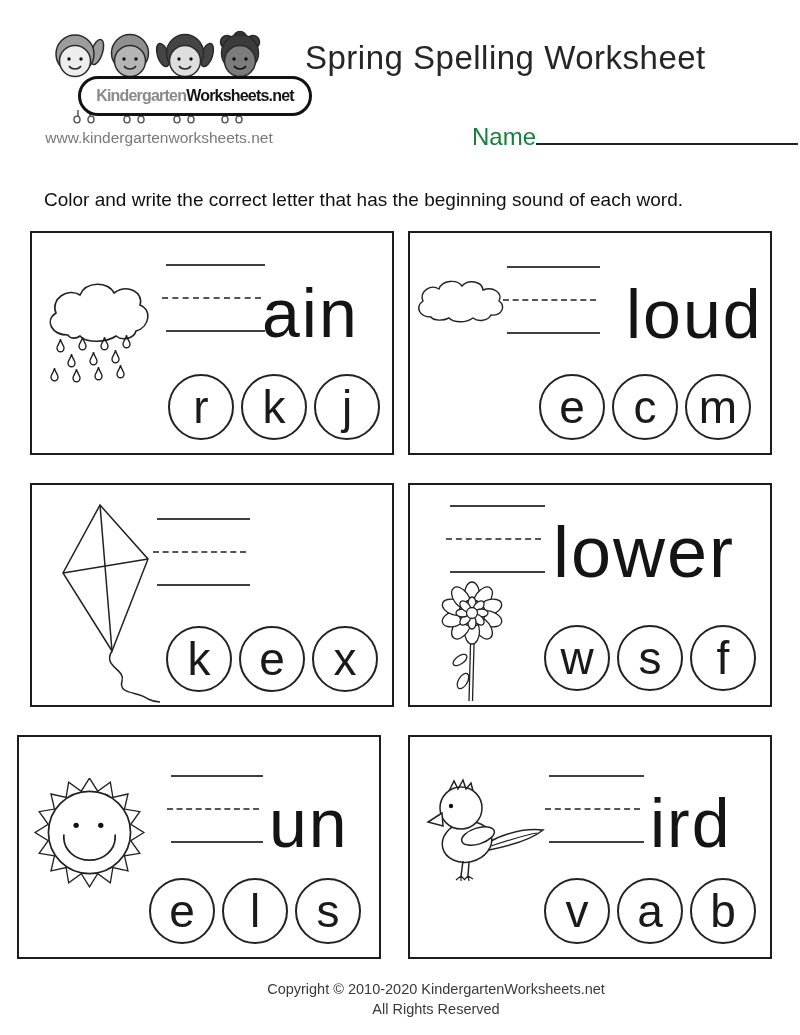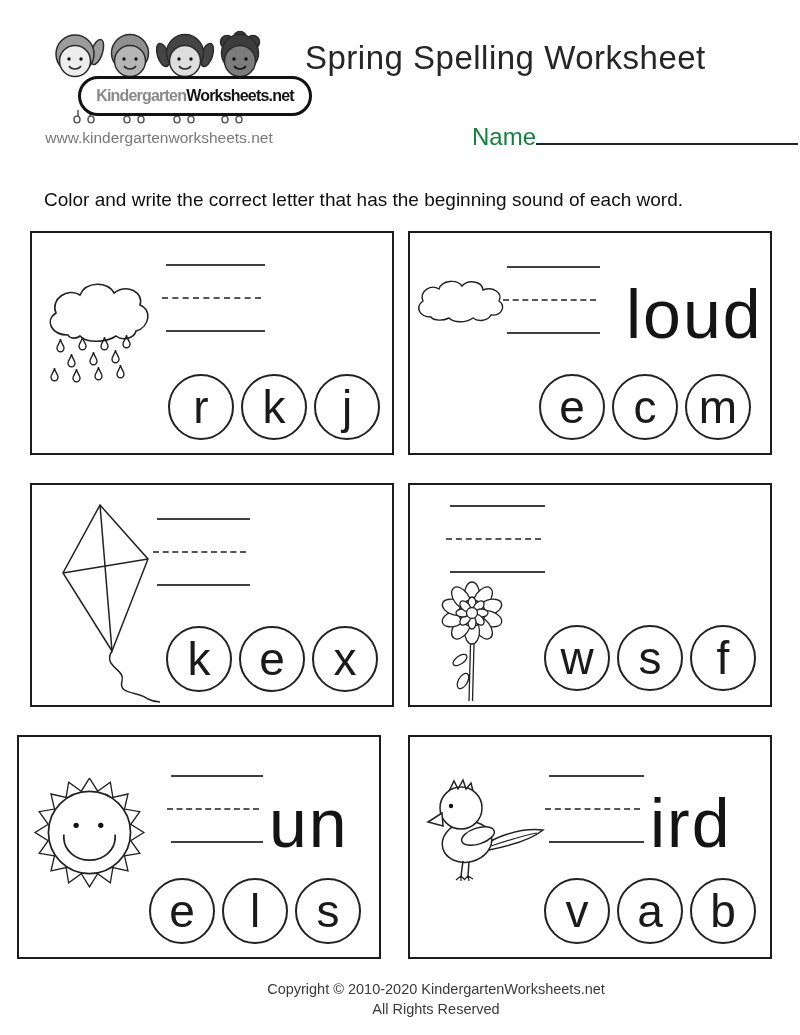--- a/index.html
+++ b/index.html
@@ -198,20 +198,21 @@
           <use href="#drop" x="32" y="96"></use>
           <use href="#drop" x="54" y="94"></use>
           <use href="#drop" x="76" y="92"></use>
       </g>
     </svg>
     <div class="wlines">
       <div class="wl l1"></div>
       <div class="wl l2 dash"></div>
       <div class="wl l3"></div>
     </div>
+    <div class="word">ain</div>
     <div class="choices">
       <div class="circle">r</div>
       <div class="circle">k</div>
       <div class="circle">j</div>
     </div>
   </div>
 
   <div class="wbox b1">
     <svg class="pic" width="93" height="46" viewBox="0 0 93 46">
       <path d="M17,40 C5,40 1,30 9,24 C5,14 17,7 25,12 C28,3 43,2 48,9 C54,2 68,4 69,13 C79,9 89,16 85,24 C92,29 88,39 77,38 C74,44 64,45 59,41 C52,46 40,46 35,41 C29,44 20,44 17,40 Z" fill="#fff" stroke="#222" stroke-width="1.4"></path>
@@ -276,20 +277,21 @@
         <ellipse cx="34" cy="22.5" rx="4" ry="6.5" transform="rotate(270 34 32)"></ellipse>
         <ellipse cx="34" cy="22.5" rx="4" ry="6.5" transform="rotate(315 34 32)"></ellipse>
         <circle cx="34" cy="32" r="5.5"></circle>
       </g>
     </svg>
     <div class="wlines">
       <div class="wl l1"></div>
       <div class="wl l2 dash"></div>
       <div class="wl l3"></div>
     </div>
+    <div class="word">lower</div>
     <div class="choices">
       <div class="circle">w</div>
       <div class="circle">s</div>
       <div class="circle">f</div>
     </div>
   </div>
 
   <div class="wbox b4">
     <svg class="pic" width="116" height="110" viewBox="0 0 113 107">
       <path d="M109,53 L96.2,61 L105,73.3 L90.1,75.8 L93.5,90.5 L78.8,87.1 L76.3,102 L64,93.2 L56,106 L48,93.2 L35.7,102 L33.2,87.1 L18.5,90.5 L21.9,75.8 L7,73.3 L15.8,61 L3,53 L15.8,45 L7,32.7 L21.9,30.2 L18.5,15.5 L33.2,18.9 L35.7,4 L48,12.8 L56,0 L64,12.8 L76.3,4 L78.8,18.9 L93.5,15.5 L90.1,30.2 L105,32.7 L96.2,45 Z" fill="#fff" stroke="#222" stroke-width="1.3"></path>

